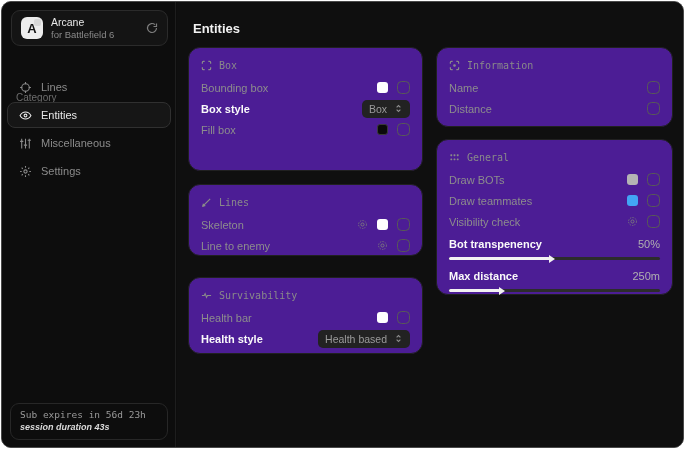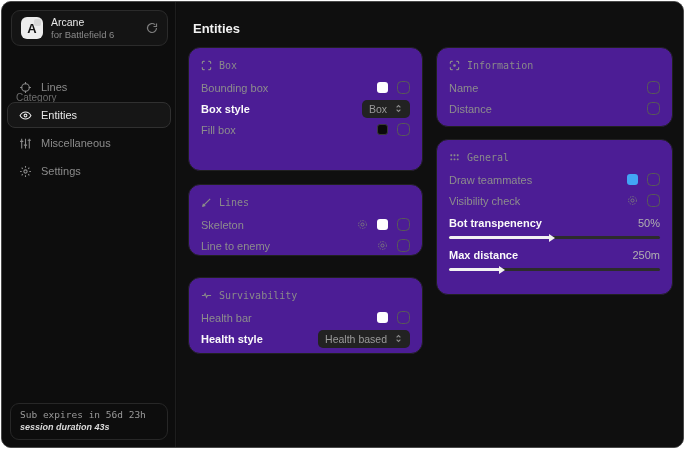--- a/index.html
+++ b/index.html
@@ -253,20 +253,25 @@
               <rect x="10" y="5" width="4" height="4" rx="1"></rect>
               <rect x="17" y="5" width="4" height="4" rx="1"></rect>
             <rect x="3" y="14" width="4" height="4" rx="1"></rect>
               <rect x="10" y="14" width="4" height="4" rx="1"></rect>
               <rect x="17" y="14" width="4" height="4" rx="1"></rect>
           </svg>
         </span>
         <span>General</span>
       </div>
       <div class="row">
+        <span class="row-label">Draw BOTs</span>
+        <span class="swatch" style="background: rgb(180, 180, 180);"></span>
+        <span class="checkbox"></span>
+      </div>
+      <div class="row">
         <span class="row-label">Draw teammates</span>
         <span class="swatch" style="background: rgb(66, 165, 245);"></span>
         <span class="checkbox"></span>
       </div>
       <div class="row">
         <span class="row-label">Visibility check</span>
         <span class="gear">
           <svg width="11" height="11" viewBox="0 0 24 24" fill="none" stroke="currentColor" stroke-width="2">
               <circle cx="12" cy="12" r="3.4"></circle>
               <circle cx="12" cy="12" r="8.6" stroke-dasharray="3 2.6"></circle>

